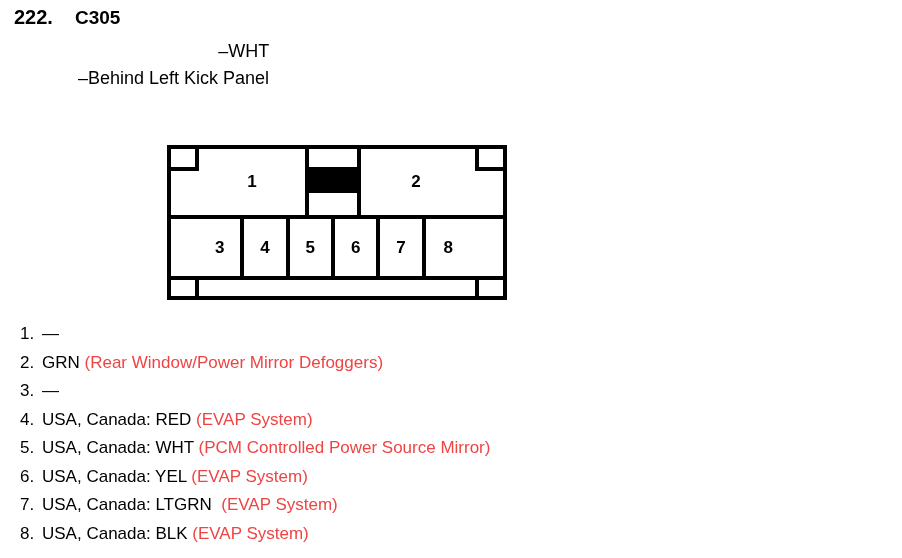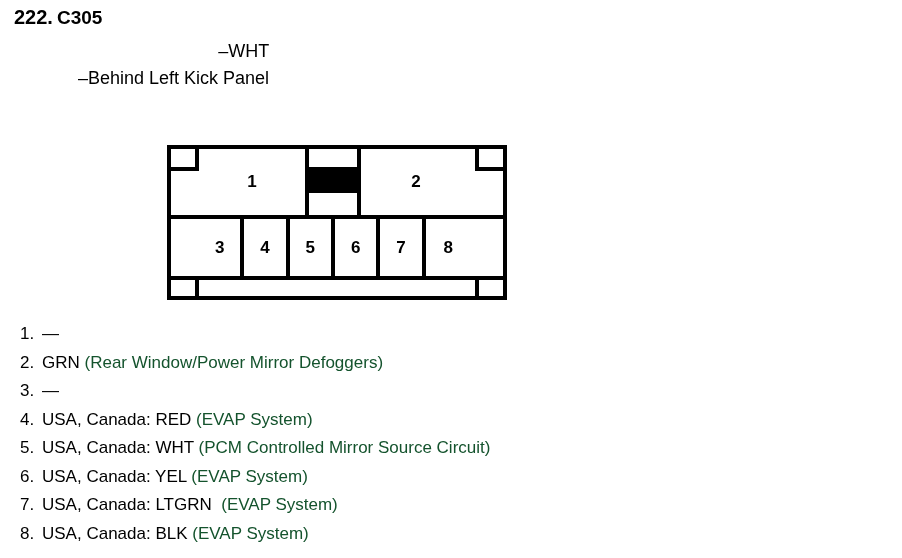--- a/index.html
+++ b/index.html
@@ -16,21 +16,21 @@
     overflow: hidden;
   }
 
   
   .header {
     position: absolute;
     left: 14px;
     top: 6px;
     display: flex;
     align-items: baseline;
-    gap: 4px;
+    gap: 22px;
     justify-content: flex-end;
   }
   .header .num {
     font-size: 20px;
     font-weight: bold;
     letter-spacing: 0px;
   }
   .header .name {
     font-size: 19px;
     font-weight: bold;
@@ -214,21 +214,21 @@
   .legend-row {
     font-size: 17px;
     line-height: 28.5px;
     white-space: nowrap;
   }
   .legend-row .idx {
     display: inline-block;
     width: 22px;
   }
   .legend-row .note {
-    color: #14532d;
+    color: #ef4444;
   }
 </style>
 </head>
 <body>
 
 <div class="header">
   <span class="num">222.</span>
   <span class="name">C305</span>
 </div>
 
@@ -297,21 +297,21 @@
   <div class="legend-row">
     <span class="idx">2.</span><span>GRN</span> <span class="note">(Rear Window/Power Mirror Defoggers)</span>
   </div>
   <div class="legend-row">
     <span class="idx">3.</span><span>—</span> <span class="note"></span>
   </div>
   <div class="legend-row">
     <span class="idx">4.</span><span>USA, Canada: RED</span> <span class="note">(EVAP System)</span>
   </div>
   <div class="legend-row">
-    <span class="idx">5.</span><span>USA, Canada: WHT</span> <span class="note">(PCM Controlled Mirror Source Circuit)</span>
+    <span class="idx">5.</span><span>USA, Canada: WHT</span> <span class="note">(PCM Controlled Power Source Mirror)</span>
   </div>
   <div class="legend-row">
     <span class="idx">6.</span><span>USA, Canada: YEL</span> <span class="note">(EVAP System)</span>
   </div>
   <div class="legend-row">
     <span class="idx">7.</span><span>USA, Canada: LTGRN</span>&nbsp; <span class="note">(EVAP System)</span>
   </div>
   <div class="legend-row">
     <span class="idx">8.</span><span>USA, Canada: BLK</span> <span class="note">(EVAP System)</span>
   </div>

